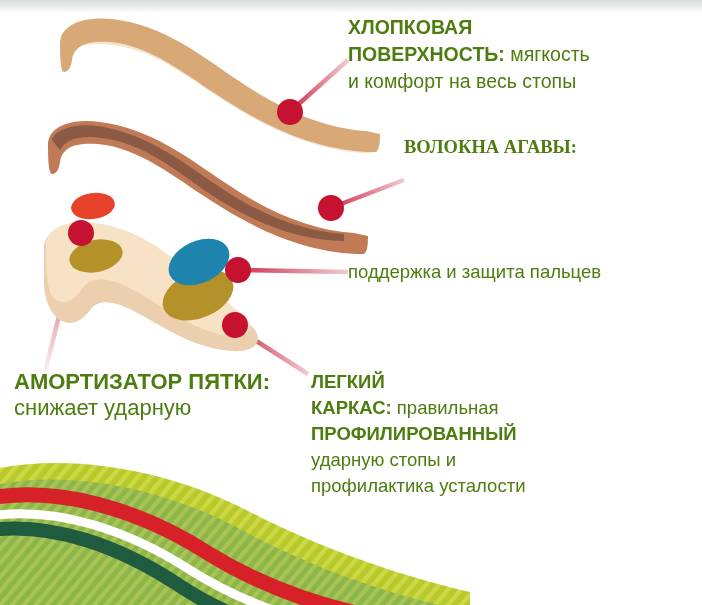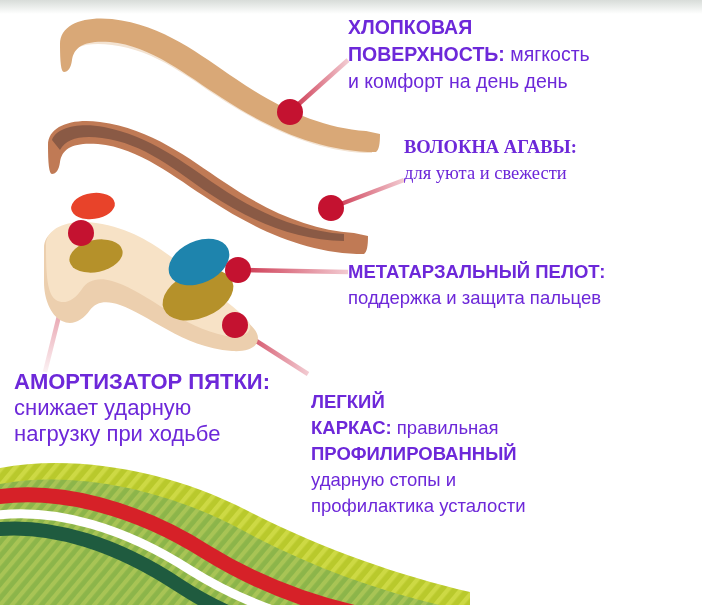--- a/index.html
+++ b/index.html
@@ -7,28 +7,28 @@
     width:702px;height:605px;
     background:#ffffff;
     font-family:"Liberation Sans","DejaVu Sans",sans-serif;
     overflow:hidden;position:relative;
   }
   #stage{position:absolute;left:0;top:0;width:702px;height:605px;overflow:hidden;background:#fff;}
   .top-fade{position:absolute;left:0;top:0;width:702px;height:14px;
     background:linear-gradient(to bottom,#d8dcd9 0%,#e9ecea 45%,#ffffff 100%);}
   svg.art{position:absolute;left:0;top:0;width:702px;height:605px;}
 
-  .callout{position:absolute;color:#6d28d9;}
+  .callout{position:absolute;color:#4d7c0f;}
   .callout .ttl{font-weight:bold;}
   .line{display:block;white-space:nowrap;}
   .c1{left:348px;top:14px;font-size:19.5px;line-height:27px;}
   .c2{left:404px;top:134px;font-size:18.5px;line-height:26px;font-family:Liberation Serif, serif;}
   .c3{left:348px;top:259px;font-size:18.5px;line-height:26px;}
   .c4{left:14px;top:369px;font-size:22px;line-height:26px;}
-  .c5{left:311px;top:369px;font-size:18.5px;line-height:26px;margin-top:20px;}
+  .c5{left:311px;top:369px;font-size:18.5px;line-height:26px;}
 </style>
 </head>
 <body>
 
 <div id="stage">
 
   <div class="top-fade"></div>
 
   <svg class="art" viewBox="0 0 702 605">
     <defs>
@@ -126,37 +126,34 @@
         <path d="M-10,552 C46,546 110,570 168,608 C206,632 246,648 288,660
                  L288,620 L-10,620 Z" fill="url(#hatch)"></path>
       </g>
 
     </g>
   </svg>
 
   <div class="callout c1">
     <span class="line"><span class="ttl">ХЛОПКОВАЯ</span></span>
     <span class="line"><span class="ttl">ПОВЕРХНОСТЬ:</span><span> мягкость</span></span>
-    <span class="line">и комфорт на день день</span>
+    <span class="line">и комфорт на весь стопы</span>
   </div>
 
   <div class="callout c2">
     <span class="line"><span class="ttl">ВОЛОКНА АГАВЫ:</span></span>
-    <span class="line">для уюта и свежести</span>
   </div>
 
   <div class="callout c3">
-    <span class="line"><span class="ttl">МЕТАТАРЗАЛЬНЫЙ ПЕЛОТ:</span></span>
     <span class="line">поддержка и защита пальцев</span>
   </div>
 
   <div class="callout c4">
     <span class="line"><span class="ttl">АМОРТИЗАТОР ПЯТКИ:</span></span>
     <span class="line">снижает ударную</span>
-    <span class="line">нагрузку при ходьбе</span>
   </div>
 
   <div class="callout c5">
     <span class="line"><span class="ttl">ЛЕГКИЙ</span></span>
     <span class="line"><span class="ttl">КАРКАС:</span><span> правильная</span></span>
     <span class="line"><span class="ttl">ПРОФИЛИРОВАННЫЙ</span></span>
     <span class="line">ударную стопы и</span>
     <span class="line">профилактика усталости</span>
   </div>
 

